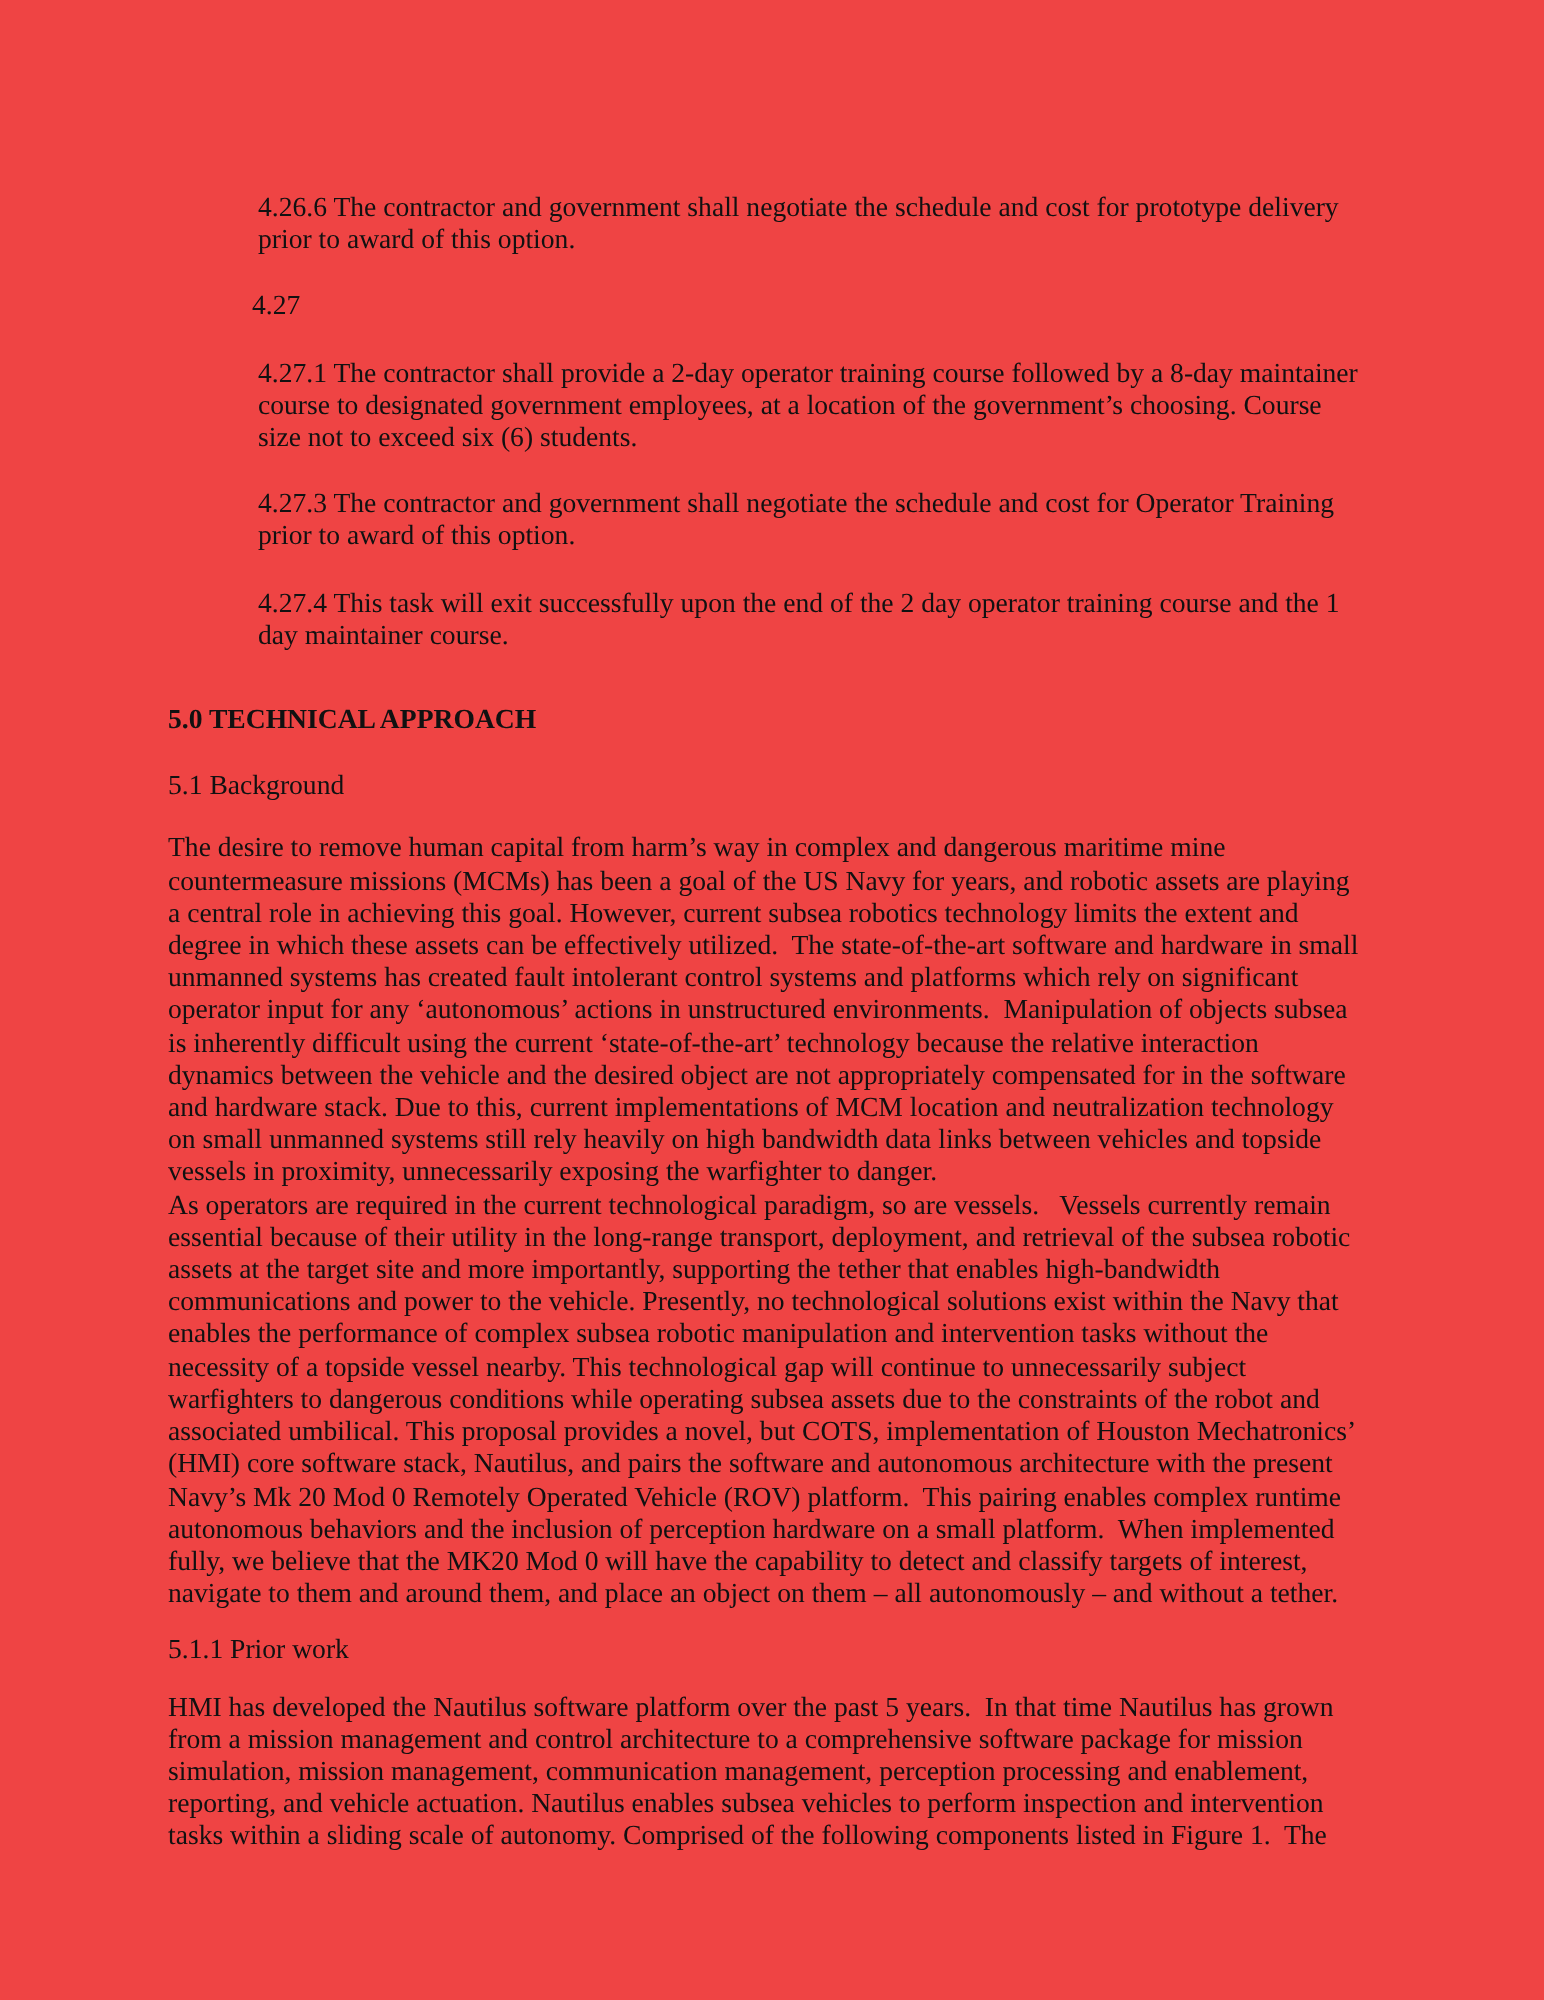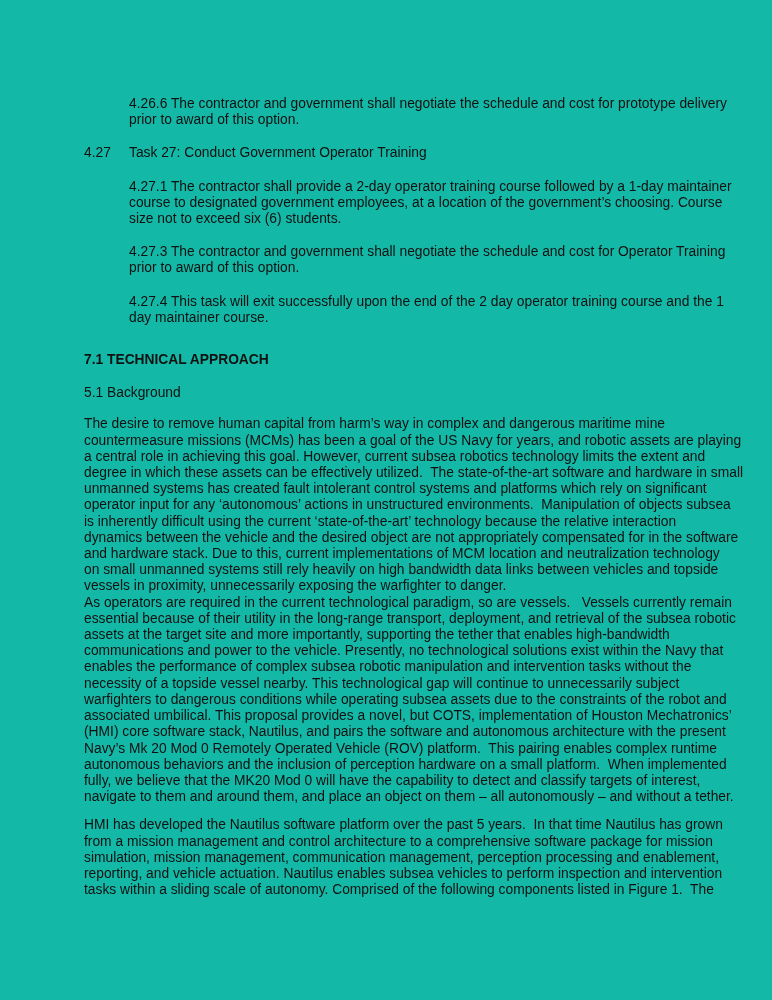--- a/index.html
+++ b/index.html
@@ -5,43 +5,44 @@
   html, body {
     margin: 0;
     padding: 0;
     background: #ffffff;
   }
   .page {
     position: relative;
     width: 772px;
     height: 1000px;
     box-sizing: border-box;
-    background: #14b8a6;
+    background: #ef4444;
     color: #111111;
-    font-family: Liberation Sans, sans-serif;
+    font-family: Liberation Serif, serif;
     font-size: 13.8px;
     line-height: 16.2px;
     padding: 96px 78px 0 84px;
     overflow: hidden;
   }
   .para {
     white-space: pre;
     margin: 0 0 17px 0;
   }
   .indent {
     margin-left: 45px;
   }
   .task-heading {
     display: flex;
     margin: 0 0 17px 0;
   }
   .task-num {
     display: inline-block;
     width: 45px;
     flex: 0 0 45px;
+    margin-left: 42px;
   }
   .h-bold {
     font-weight: bold;
     margin: 0 0 17px 0;
     white-space: pre;
   }
   .mb-big { margin-bottom: 26px; }
   .mb-med { margin-bottom: 15px; }
   .mb-small { margin-bottom: 1px; }
   .mb-none { margin-bottom: 0; margin-top: 12px; }
@@ -50,35 +51,34 @@
 <body>
 
 <div class="page">
 
   <div class="para indent">4.26.6 The contractor and government shall negotiate the schedule and cost for prototype delivery
 prior to award of this option.</div>
 
 
   <div class="task-heading">
     <span class="task-num">4.27</span>
-    <span class="task-title">Task 27: Conduct Government Operator Training</span>
   </div>
 
-  <div class="para indent">4.27.1 The contractor shall provide a 2-day operator training course followed by a 1-day maintainer
+  <div class="para indent">4.27.1 The contractor shall provide a 2-day operator training course followed by a 8-day maintainer
 course to designated government employees, at a location of the government’s choosing. Course
 size not to exceed six (6) students.</div>
 
 
   <div class="para indent">4.27.3 The contractor and government shall negotiate the schedule and cost for Operator Training
 prior to award of this option.</div>
 
   <div class="para indent mb-big">4.27.4 This task will exit successfully upon the end of the 2 day operator training course and the 1
 day maintainer course.</div>
 
-  <div class="h-bold">7.1 TECHNICAL APPROACH</div>
+  <div class="h-bold">5.0 TECHNICAL APPROACH</div>
 
   <div class="para mb-med">5.1 Background</div>
 
   <div class="para mb-none">The desire to remove human capital from harm’s way in complex and dangerous maritime mine
 countermeasure missions (MCMs) has been a goal of the US Navy for years, and robotic assets are playing
 a central role in achieving this goal. However, current subsea robotics technology limits the extent and
 degree in which these assets can be effectively utilized.  The state-of-the-art software and hardware in small
 unmanned systems has created fault intolerant control systems and platforms which rely on significant
 operator input for any ‘autonomous’ actions in unstructured environments.  Manipulation of objects subsea
 is inherently difficult using the current ‘state-of-the-art’ technology because the relative interaction
@@ -94,20 +94,21 @@
 enables the performance of complex subsea robotic manipulation and intervention tasks without the
 necessity of a topside vessel nearby. This technological gap will continue to unnecessarily subject
 warfighters to dangerous conditions while operating subsea assets due to the constraints of the robot and
 associated umbilical. This proposal provides a novel, but COTS, implementation of Houston Mechatronics’
 (HMI) core software stack, Nautilus, and pairs the software and autonomous architecture with the present
 Navy’s Mk 20 Mod 0 Remotely Operated Vehicle (ROV) platform.  This pairing enables complex runtime
 autonomous behaviors and the inclusion of perception hardware on a small platform.  When implemented
 fully, we believe that the MK20 Mod 0 will have the capability to detect and classify targets of interest,
 navigate to them and around them, and place an object on them – all autonomously – and without a tether.</div>
 
+  <div class="para mb-none">5.1.1 Prior work</div>
 
   <div class="para mb-none">HMI has developed the Nautilus software platform over the past 5 years.  In that time Nautilus has grown
 from a mission management and control architecture to a comprehensive software package for mission
 simulation, mission management, communication management, perception processing and enablement,
 reporting, and vehicle actuation. Nautilus enables subsea vehicles to perform inspection and intervention
 tasks within a sliding scale of autonomy. Comprised of the following components listed in Figure 1.  The</div>
 
 </div>
 
 </body></html>

